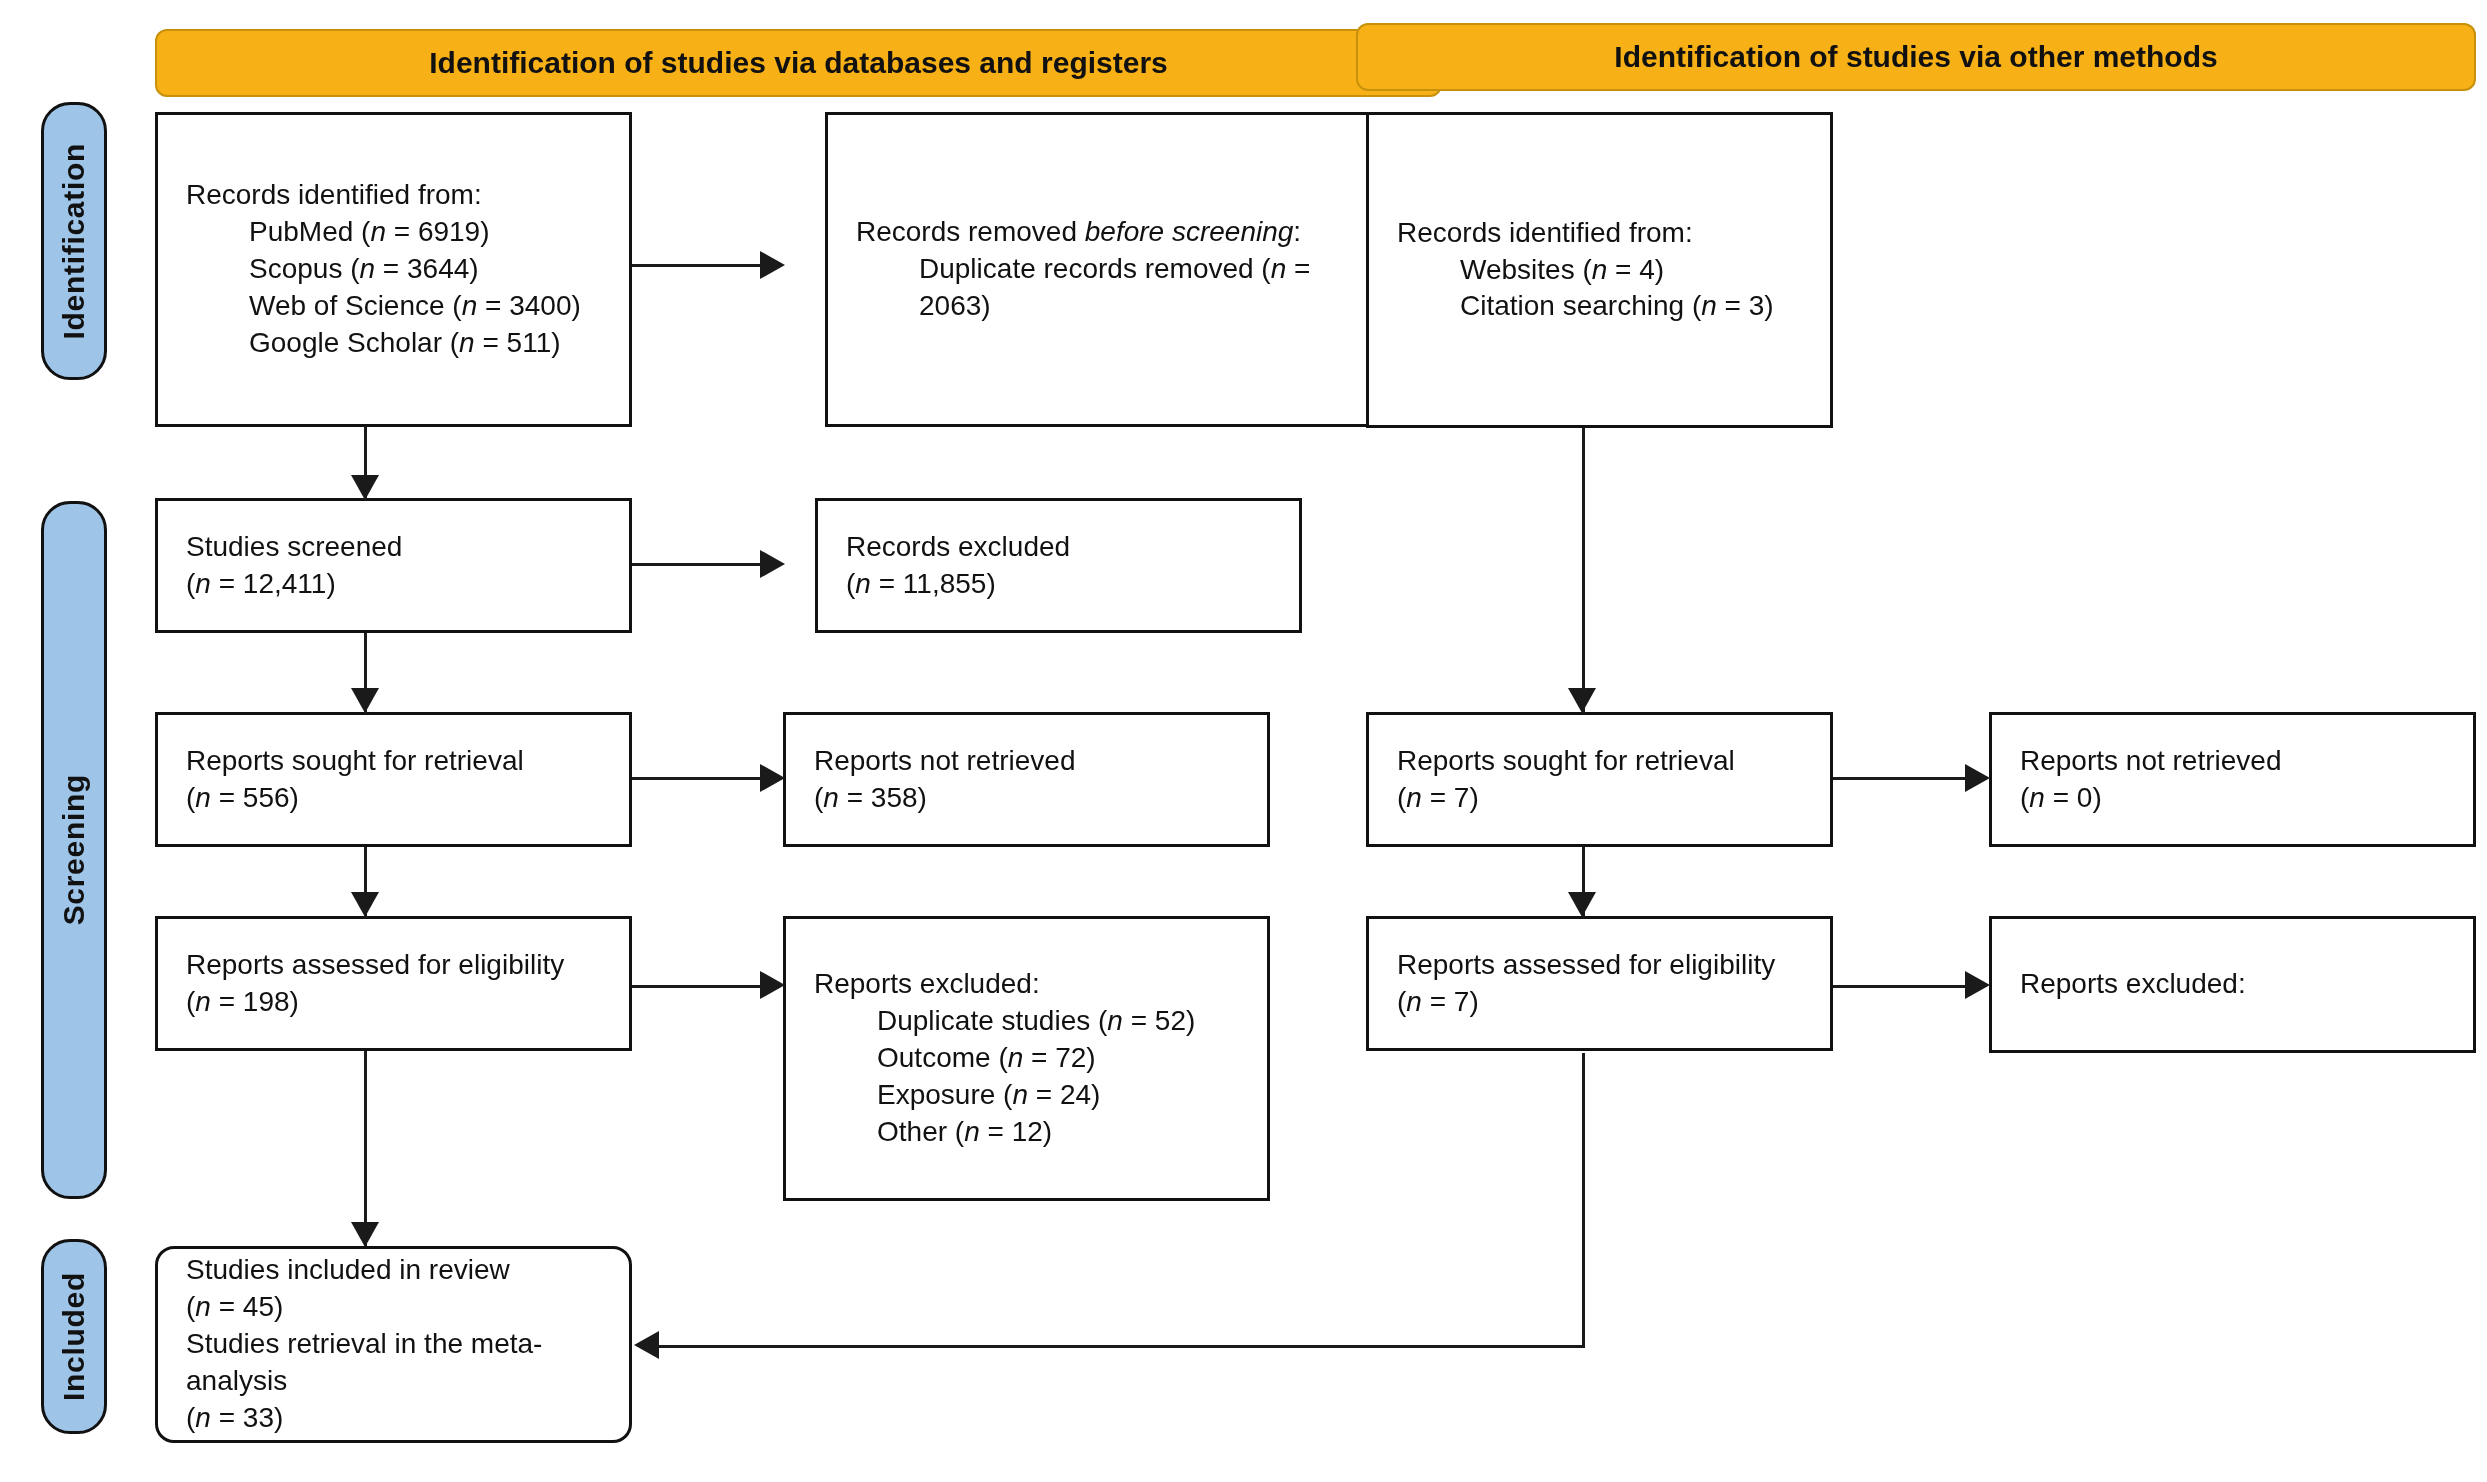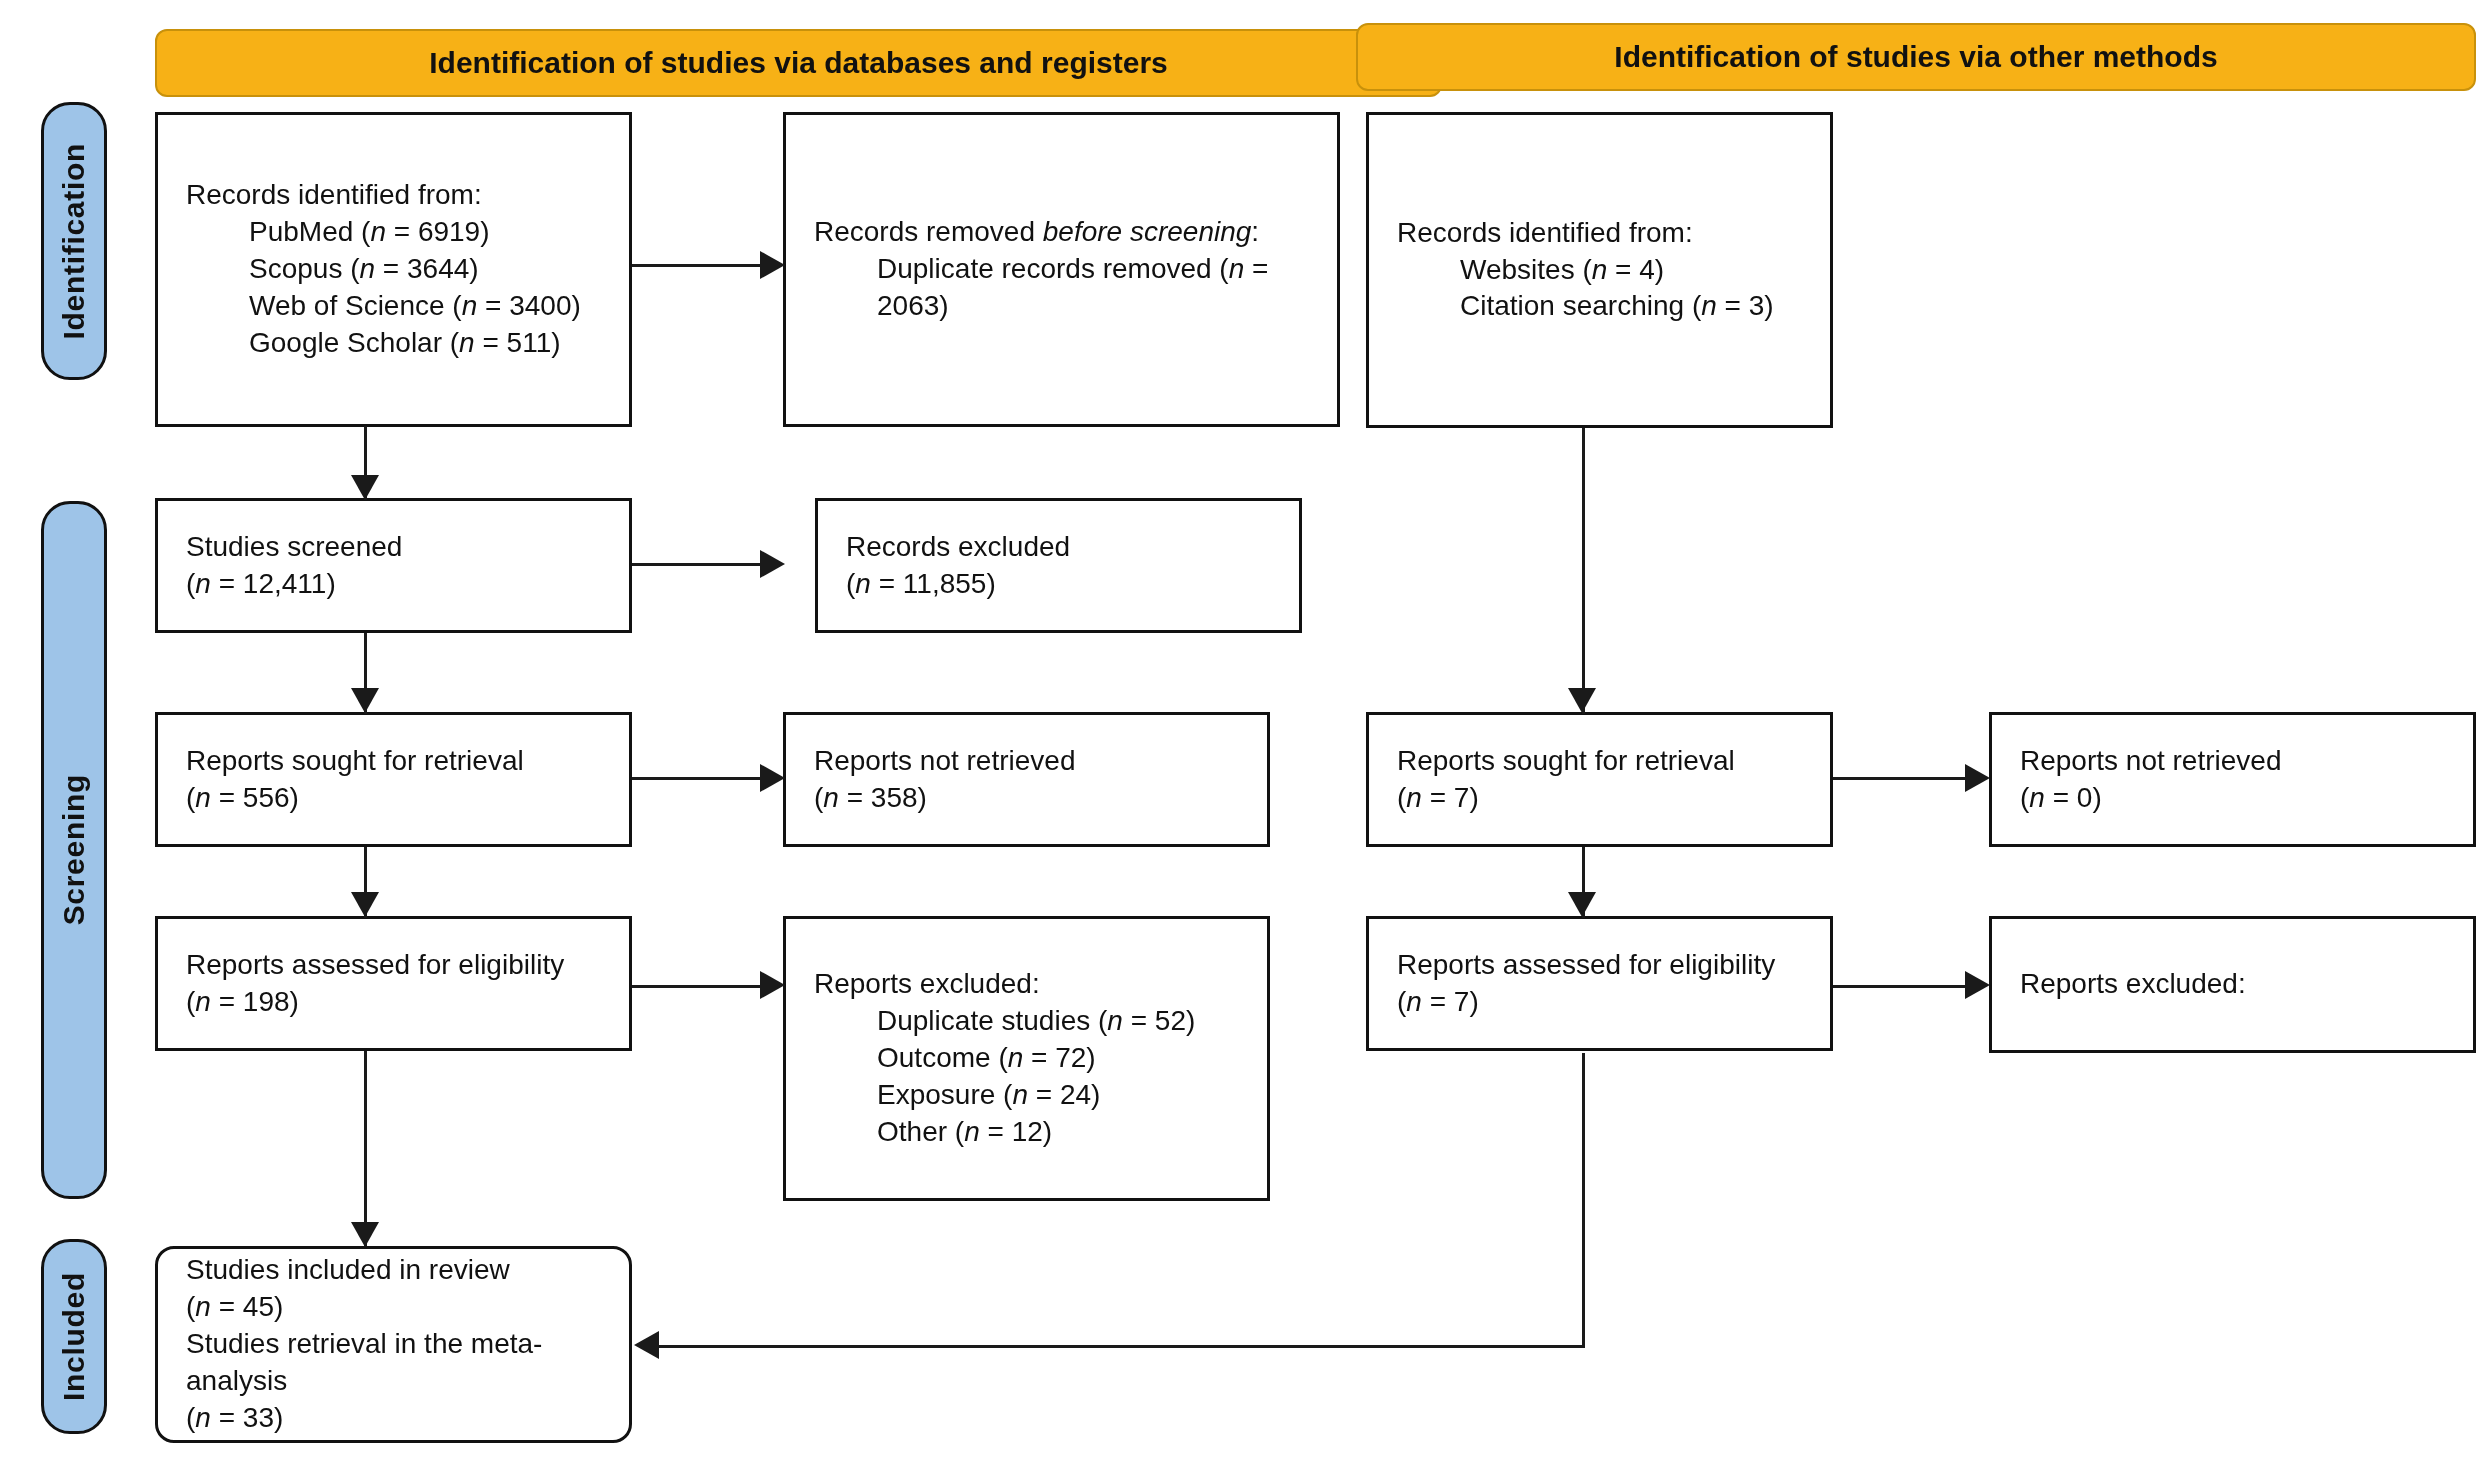--- a/index.html
+++ b/index.html
@@ -64,21 +64,21 @@
   }
   .box-text {
     width: 100%;
     padding: 0 28px;
     font-size: 28px;
     line-height: 1.32;
   }
   .box-text .line.indent { padding-left: 63px; }
 
   #b-db-identified             { left: 155px;  top: 112px;  width: 477px; height: 315px; }
-  #b-removed-before            { left: 783px; top: 112px;  width: 557px; height: 315px; }
+  #b-removed-before            { left: 825px; top: 112px;  width: 557px; height: 315px; }
   #b-other-identified          { left: 1366px; top: 112px;  width: 467px; height: 316px; }
   #b-records-screened          { left: 155px;  top: 498px;  width: 477px; height: 135px; }
   #b-records-excluded          { left: 783px; top: 498px;  width: 487px; height: 135px; margin-left: 32px; }
   #b-reports-sought-db         { left: 155px;  top: 712px; width: 477px; height: 135px; }
   #b-reports-not-retrieved-db  { left: 783px; top: 712px; width: 487px; height: 135px; }
   #b-reports-sought-other      { left: 1366px; top: 712px; width: 467px; height: 135px; }
   #b-reports-not-retrieved-other { left: 1989px; top: 712px; width: 487px; height: 135px; }
   #b-reports-assessed-db       { left: 155px;  top: 916px; width: 477px; height: 135px; }
   #b-reports-excluded-db       { left: 783px; top: 916px; width: 487px; height: 285px; }
   #b-reports-assessed-other    { left: 1366px; top: 916px; width: 467px; height: 135px; }

